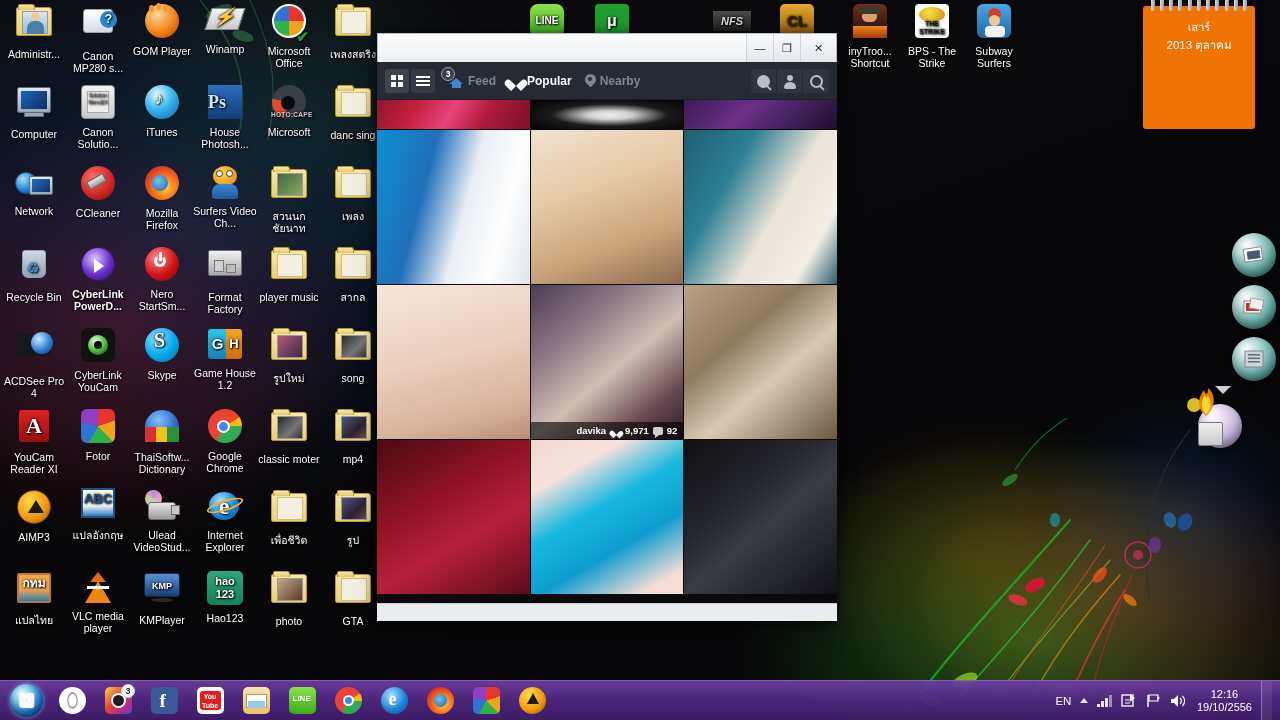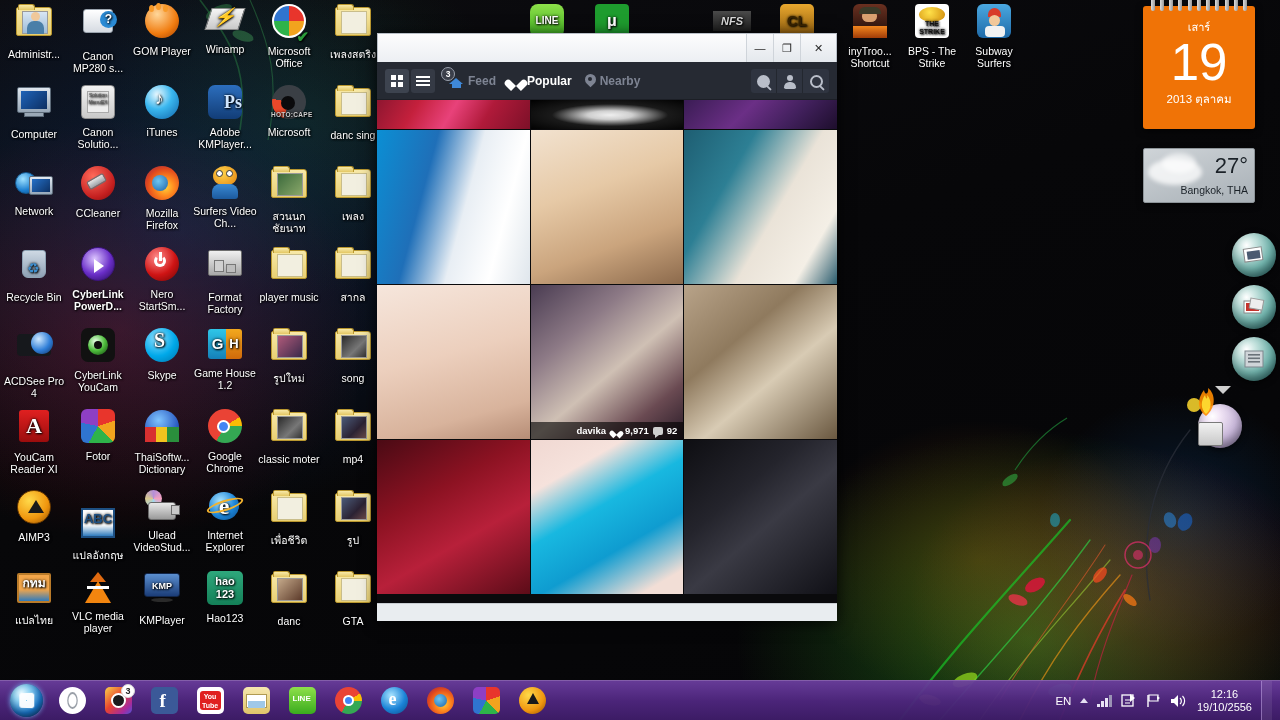--- a/index.html
+++ b/index.html
@@ -385,21 +385,21 @@
          <div style="position:absolute;left:15px;top:13px;width:8px;height:8px;border-radius:50%;background:#0d0d0d"></div>
         </div>
         <span class="lbl">CyberLink YouCam</span>
       </div>
       <div class="icon-cell" style="left: 66px; top: 407px;">
         <div class="glyph">
           <div class="sq" style="border-radius:6px;overflow:hidden;background:conic-gradient(#e8352c 0 20%,#f2a31e 20% 38%,#2eb34a 38% 58%,#2f74d0 58% 78%,#8e3fc4 78% 100%)"></div>
         </div>
         <span class="lbl">Fotor</span>
       </div>
-      <div class="icon-cell" style="left: 66px; top: 504px;">
+      <div class="icon-cell" style="left: 66px; top: 484px;">
         <div class="glyph">
           <div style="width:34px;height:30px;margin:4px auto 0;background:linear-gradient(180deg,#fbfbfb 58%,#2f7bbd);border:2px solid #1d4f82;color:#1d4f82;font-size:13px;font-weight:bold;text-align:center;line-height:17px">ABC</div>
         </div>
         <span class="lbl">แปลอังกฤษ</span>
       </div>
       <div class="icon-cell" style="left: 66px; top: 569px;">
         <div class="glyph">
           <div style="position:absolute;left:11px;top:3px;width:0;height:0;border-left:8px solid transparent;border-right:8px solid transparent;border-bottom:10px solid #e06a10"></div>
          <div style="position:absolute;left:6px;top:12px;width:0;height:0;border-left:13px solid transparent;border-right:13px solid transparent;border-bottom:22px solid #f2850f"></div>
          <div style="position:absolute;left:8px;top:17px;width:22px;height:3px;background:#fff;transform:rotate(0)"></div>
@@ -468,23 +468,23 @@
       </div>
       <div class="icon-cell" style="left: 193px; top: 2px;">
         <div class="glyph">
           <div style="position:absolute;left:2px;top:6px;width:34px;height:22px;background:linear-gradient(180deg,#f5f5f5,#c9c9c9);transform:skewX(-18deg);border:1px solid #8a8a8a"></div>
          <div style="position:absolute;left:9px;top:9px;color:#f2a81e;font-size:18px;font-weight:bold;transform:skewX(-18deg)">⚡</div>
         </div>
         <span class="lbl">Winamp</span>
       </div>
       <div class="icon-cell" style="left: 193px; top: 83px;">
         <div class="glyph">
-          <div class="sq" style="background:linear-gradient(180deg,#2c6ebd,#123d77);border-radius:7px;color:#cfe6ff;font-size:18px;font-weight:bold;text-align:right;line-height:34px;font-family:'Liberation Serif',serif">Ps</div>
-        </div>
-        <span class="lbl">Adobe KMPlayer...</span>
+          <div class="sq" style="background:linear-gradient(180deg,#2c6ebd,#123d77);border-radius:0;color:#cfe6ff;font-size:18px;font-weight:bold;text-align:left;line-height:34px;font-family:'Liberation Serif',serif">Ps</div>
+        </div>
+        <span class="lbl">House Photosh...</span>
       </div>
       <div class="icon-cell" style="left: 193px; top: 164px;">
         <div class="glyph">
           <div style="position:absolute;left:7px;top:2px;width:24px;height:20px;border-radius:50%;background:radial-gradient(circle at 40% 35%,#ffd24a,#e2820f)"></div>
          <div style="position:absolute;left:10px;top:6px;width:7px;height:7px;border-radius:50%;background:#fff;border:1px solid #333"></div>
          <div style="position:absolute;left:20px;top:6px;width:7px;height:7px;border-radius:50%;background:#fff;border:1px solid #333"></div>
          <div style="position:absolute;left:6px;top:20px;width:26px;height:15px;border-radius:8px 8px 3px 3px;background:linear-gradient(180deg,#3a8ad4,#1c5a9e)"></div>
         </div>
         <span class="lbl">Surfers Video Ch...</span>
       </div>
@@ -577,21 +577,21 @@
           </div>
         </div>
         <span class="lbl">เพื่อชีวิต</span>
       </div>
       <div class="icon-cell" style="left: 257px; top: 569px;">
         <div class="glyph">
           <div class="folder">
             <div class="pg img3"></div>
           </div>
         </div>
-        <span class="lbl">danc</span>
+        <span class="lbl">photo</span>
       </div>
       <div class="icon-cell" style="left: 321px; top: 2px;">
         <div class="glyph">
           <div class="folder">
             <div class="pg plain"></div>
           </div>
         </div>
         <span class="lbl">เพลงสตริง</span>
       </div>
       <div class="icon-cell" style="left: 321px; top: 83px;">
@@ -713,30 +713,23 @@
         <i></i>
         <i></i>
         <i></i>
         <i></i>
         <i></i>
         <i></i>
         <i></i>
         <i></i>
     </div>
     <div class="dow">เสาร์</div>
-    <div class="num">19</div>
     <div class="my">2013 ตุลาคม</div>
   </div>
 
-  <div id="weather">
-    <div class="cloud"></div>
-    <div class="cloud2"></div>
-    <div class="temp">27°</div>
-    <div class="city">Bangkok, THA</div>
-  </div>
 
   <div class="dock-orb" style="left:1232px;top:233px">
     <svg width="24" height="20" viewBox="0 0 24 20">
       <rect x="2" y="3" width="18" height="13" fill="#fff" stroke="#888" transform="rotate(-8 11 9)"></rect>
       <rect x="5" y="6" width="13" height="8" fill="#4a5a70" transform="rotate(-8 11 9)"></rect>
     </svg>
   </div>
   <div class="dock-orb" style="left:1232px;top:285px">
     <svg width="24" height="20" viewBox="0 0 24 20">
       <rect x="2" y="4" width="17" height="12" fill="#fff" stroke="#888"></rect>

